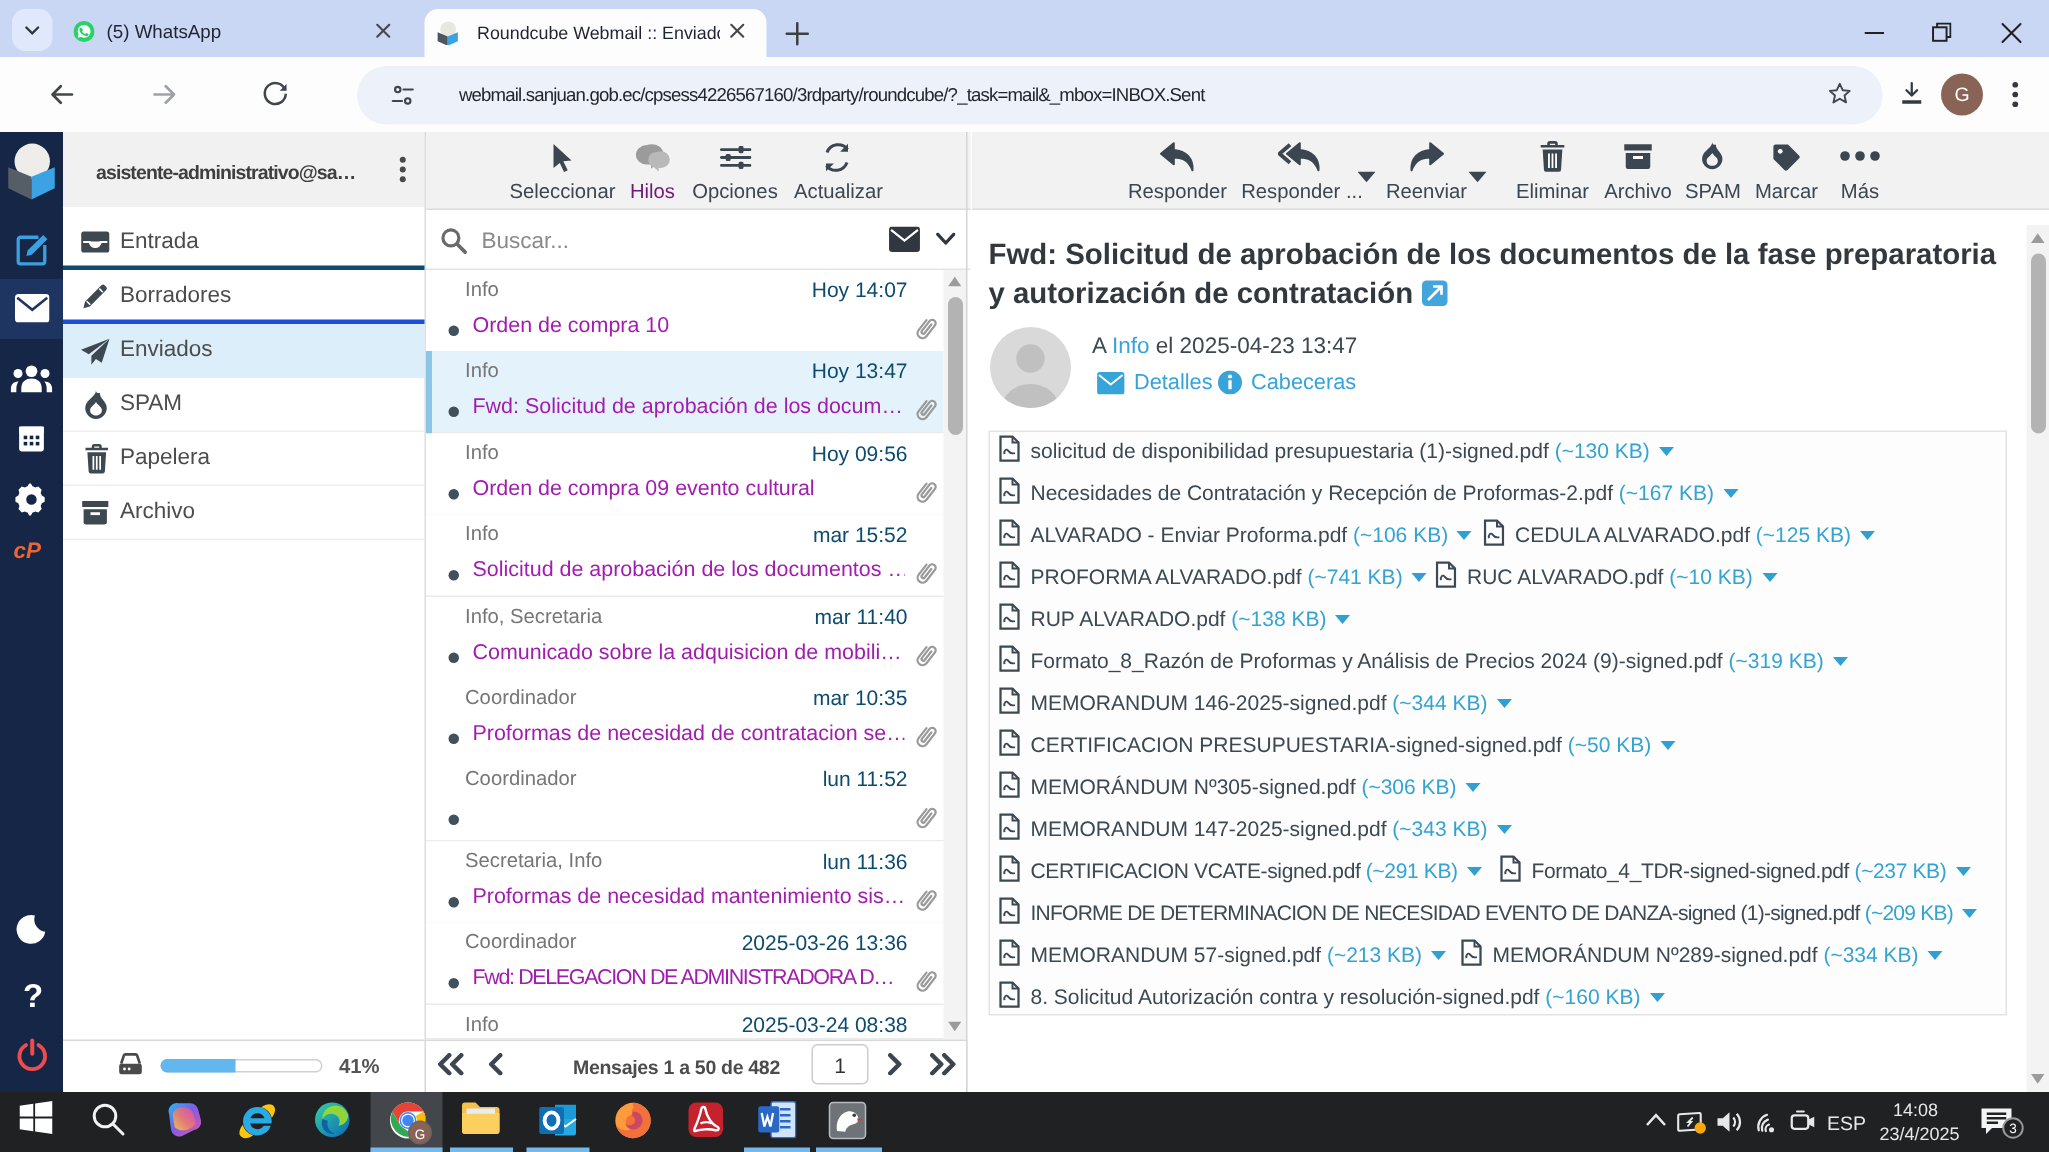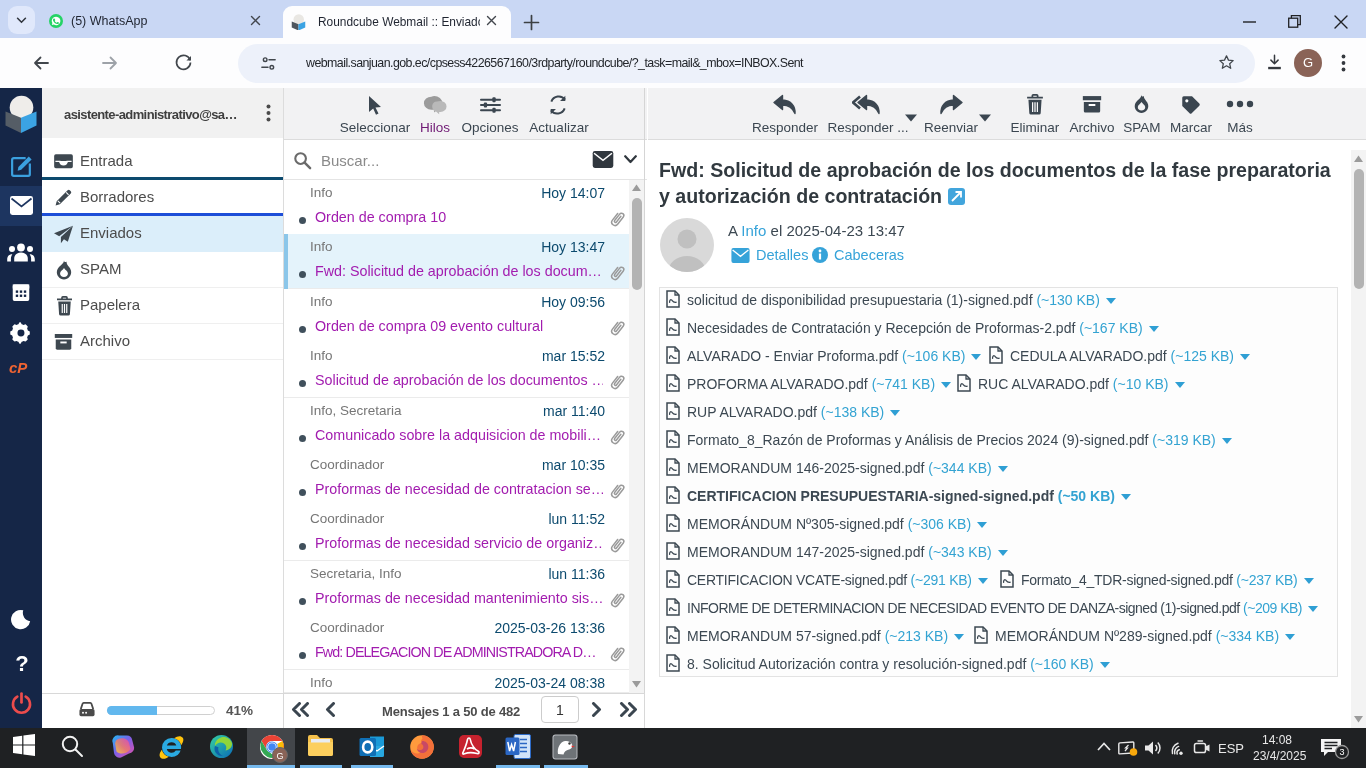--- a/index.html
+++ b/index.html
@@ -335,21 +335,20 @@
 <div class="dot"></div>
       <div class="subj">Proformas de necesidad de contratacion se…</div>
       <svg class="clip" width="17" height="18" viewBox="0 0 17 18" style="transform:rotate(38deg);">
         <path d="M5.2 4.5 V13 a3.3 3.3 0 0 0 6.6 0 V3.8 a2.3 2.3 0 0 0 -4.6 0 V12 a1.15 1.15 0 0 0 2.3 0 V4.8" fill="none" stroke="#9a9a9a" stroke-width="1.5" stroke-linecap="round"></path>
       </svg>
 </div>
 <div class="msgrow" style="top:506px;">
 <div class="from">Coordinador</div>
       <div class="date">lun 11:52</div>
 <div class="dot"></div>
-      <div class="subj">Proformas de necesidad servicio de organiz…</div>
       <svg class="clip" width="17" height="18" viewBox="0 0 17 18" style="transform:rotate(38deg);">
         <path d="M5.2 4.5 V13 a3.3 3.3 0 0 0 6.6 0 V3.8 a2.3 2.3 0 0 0 -4.6 0 V12 a1.15 1.15 0 0 0 2.3 0 V4.8" fill="none" stroke="#9a9a9a" stroke-width="1.5" stroke-linecap="round"></path>
       </svg>
 </div>
 <div class="msgrow" style="top:561px;">
 <div class="from">Secretaria, Info</div>
       <div class="date">lun 11:36</div>
 <div class="dot"></div>
       <div class="subj">Proformas de necesidad mantenimiento sis…</div>
       <svg class="clip" width="17" height="18" viewBox="0 0 17 18" style="transform:rotate(38deg);">
@@ -504,21 +503,21 @@
 <div class="att-row" style="top:426px;line-height:28px;"><span class="attitem"><svg class="att-icon" width="14" height="18" viewBox="0 0 14 18">
           <path d="M1 1 H9 L13 5 V17 H1 Z" fill="none" stroke="#3c4852" stroke-width="1.5"></path>
           <path d="M9 1 V5 H13" fill="none" stroke="#3c4852" stroke-width="1.3"></path>
           <path d="M3.6 12.8 C3.2 10.4 4.8 8.6 6.2 10.6 C7.3 12.2 8.6 12.6 10.6 12.1" fill="none" stroke="#3c4852" stroke-width="1.25"></path>
         </svg>Formato_8_Razón de Proformas y Análisis de Precios 2024 (9)-signed.pdf <span class="att-size">(~319 KB)</span><span class="att-caret"></span></span></div>
 <div class="att-row" style="top:454px;line-height:28px;"><span class="attitem"><svg class="att-icon" width="14" height="18" viewBox="0 0 14 18">
           <path d="M1 1 H9 L13 5 V17 H1 Z" fill="none" stroke="#3c4852" stroke-width="1.5"></path>
           <path d="M9 1 V5 H13" fill="none" stroke="#3c4852" stroke-width="1.3"></path>
           <path d="M3.6 12.8 C3.2 10.4 4.8 8.6 6.2 10.6 C7.3 12.2 8.6 12.6 10.6 12.1" fill="none" stroke="#3c4852" stroke-width="1.25"></path>
         </svg>MEMORANDUM 146-2025-signed.pdf <span class="att-size">(~344 KB)</span><span class="att-caret"></span></span></div>
-<div class="att-row" style="top:482px;line-height:28px;font-weight:bold;"><span class="attitem"><svg class="att-icon" width="14" height="18" viewBox="0 0 14 18">
+<div class="att-row" style="top:482px;line-height:28px;"><span class="attitem"><svg class="att-icon" width="14" height="18" viewBox="0 0 14 18">
           <path d="M1 1 H9 L13 5 V17 H1 Z" fill="none" stroke="#3c4852" stroke-width="1.5"></path>
           <path d="M9 1 V5 H13" fill="none" stroke="#3c4852" stroke-width="1.3"></path>
           <path d="M3.6 12.8 C3.2 10.4 4.8 8.6 6.2 10.6 C7.3 12.2 8.6 12.6 10.6 12.1" fill="none" stroke="#3c4852" stroke-width="1.25"></path>
         </svg>CERTIFICACION PRESUPUESTARIA-signed-signed.pdf <span class="att-size">(~50 KB)</span><span class="att-caret"></span></span></div>
 <div class="att-row" style="top:510px;line-height:28px;"><span class="attitem"><svg class="att-icon" width="14" height="18" viewBox="0 0 14 18">
           <path d="M1 1 H9 L13 5 V17 H1 Z" fill="none" stroke="#3c4852" stroke-width="1.5"></path>
           <path d="M9 1 V5 H13" fill="none" stroke="#3c4852" stroke-width="1.3"></path>
           <path d="M3.6 12.8 C3.2 10.4 4.8 8.6 6.2 10.6 C7.3 12.2 8.6 12.6 10.6 12.1" fill="none" stroke="#3c4852" stroke-width="1.25"></path>
         </svg>MEMORÁNDUM Nº305-signed.pdf <span class="att-size">(~306 KB)</span><span class="att-caret"></span></span></div>
 <div class="att-row" style="top:538px;line-height:28px;"><span class="attitem"><svg class="att-icon" width="14" height="18" viewBox="0 0 14 18">

